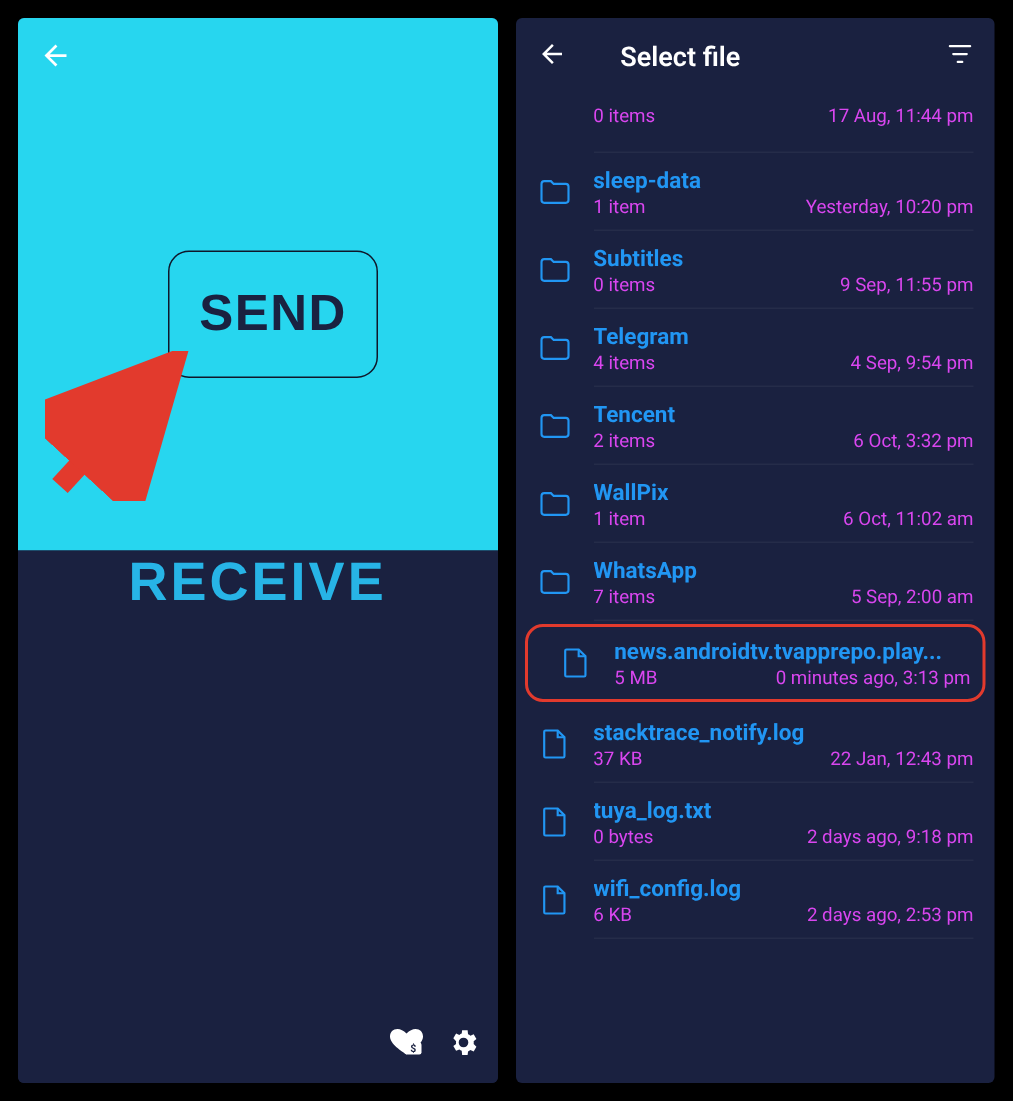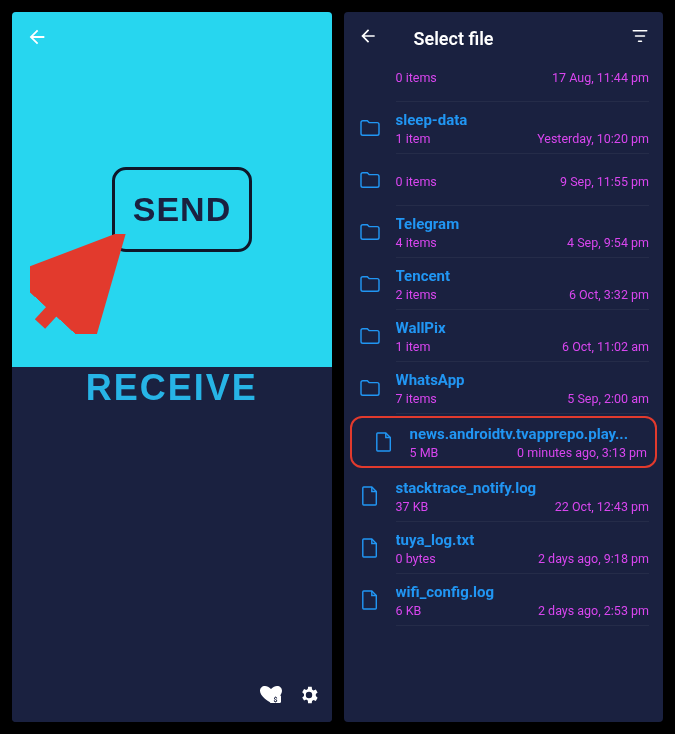--- a/index.html
+++ b/index.html
@@ -46,21 +46,21 @@
     left: 14px;
     color: #fff;
     cursor: pointer;
   }
   .send-btn {
     position: absolute;
     left: 100px;
     top: 155px;
     width: 140px;
     height: 85px;
-    border: 3px solid #0f172a;
+    border: 1px solid #0f172a;
     border-radius: 14px;
     display: flex;
     align-items: center;
     justify-content: center;
     font-family: "Arial Black", sans-serif;
     font-size: 34px;
     font-weight: 900;
     letter-spacing: 1px;
     color: #1a2140;
     cursor: pointer;
@@ -244,20 +244,21 @@
           </div>
           <div class="divider"></div>
         </div>
         <div class="row">
           <div class="icon-slot">
             <svg width="22" height="18" viewBox="0 0 24 20" class="folder-icon">
               <path d="M2 4a2 2 0 012-2h5l2 2h9a2 2 0 012 2v10a2 2 0 01-2 2H4a2 2 0 01-2-2z"></path>
             </svg>
           </div>
           <div class="text-col">
+            <div class="name">Subtitles</div>
             <div class="sub">
               <span>0 items</span>
               <span class="right-sub">9 Sep, 11:55 pm</span>
             </div>
           </div>
           <div class="divider"></div>
         </div>
         <div class="row">
           <div class="icon-slot">
             <svg width="22" height="18" viewBox="0 0 24 20" class="folder-icon">
@@ -337,21 +338,21 @@
           <div class="icon-slot">
             <svg width="18" height="22" viewBox="0 0 20 24" class="file-icon">
               <path d="M3 2h9l5 5v14a1 1 0 01-1 1H3a1 1 0 01-1-1V3a1 1 0 011-1z"></path>
               <path d="M12 2v5h5"></path>
             </svg>
           </div>
           <div class="text-col">
             <div class="name">stacktrace_notify.log</div>
             <div class="sub">
               <span>37 KB</span>
-              <span class="right-sub">22 Oct, 12:43 pm</span>
+              <span class="right-sub">22 Jan, 12:43 pm</span>
             </div>
           </div>
           <div class="divider"></div>
         </div>
         <div class="row">
           <div class="icon-slot">
             <svg width="18" height="22" viewBox="0 0 20 24" class="file-icon">
               <path d="M3 2h9l5 5v14a1 1 0 01-1 1H3a1 1 0 01-1-1V3a1 1 0 011-1z"></path>
               <path d="M12 2v5h5"></path>
             </svg>

